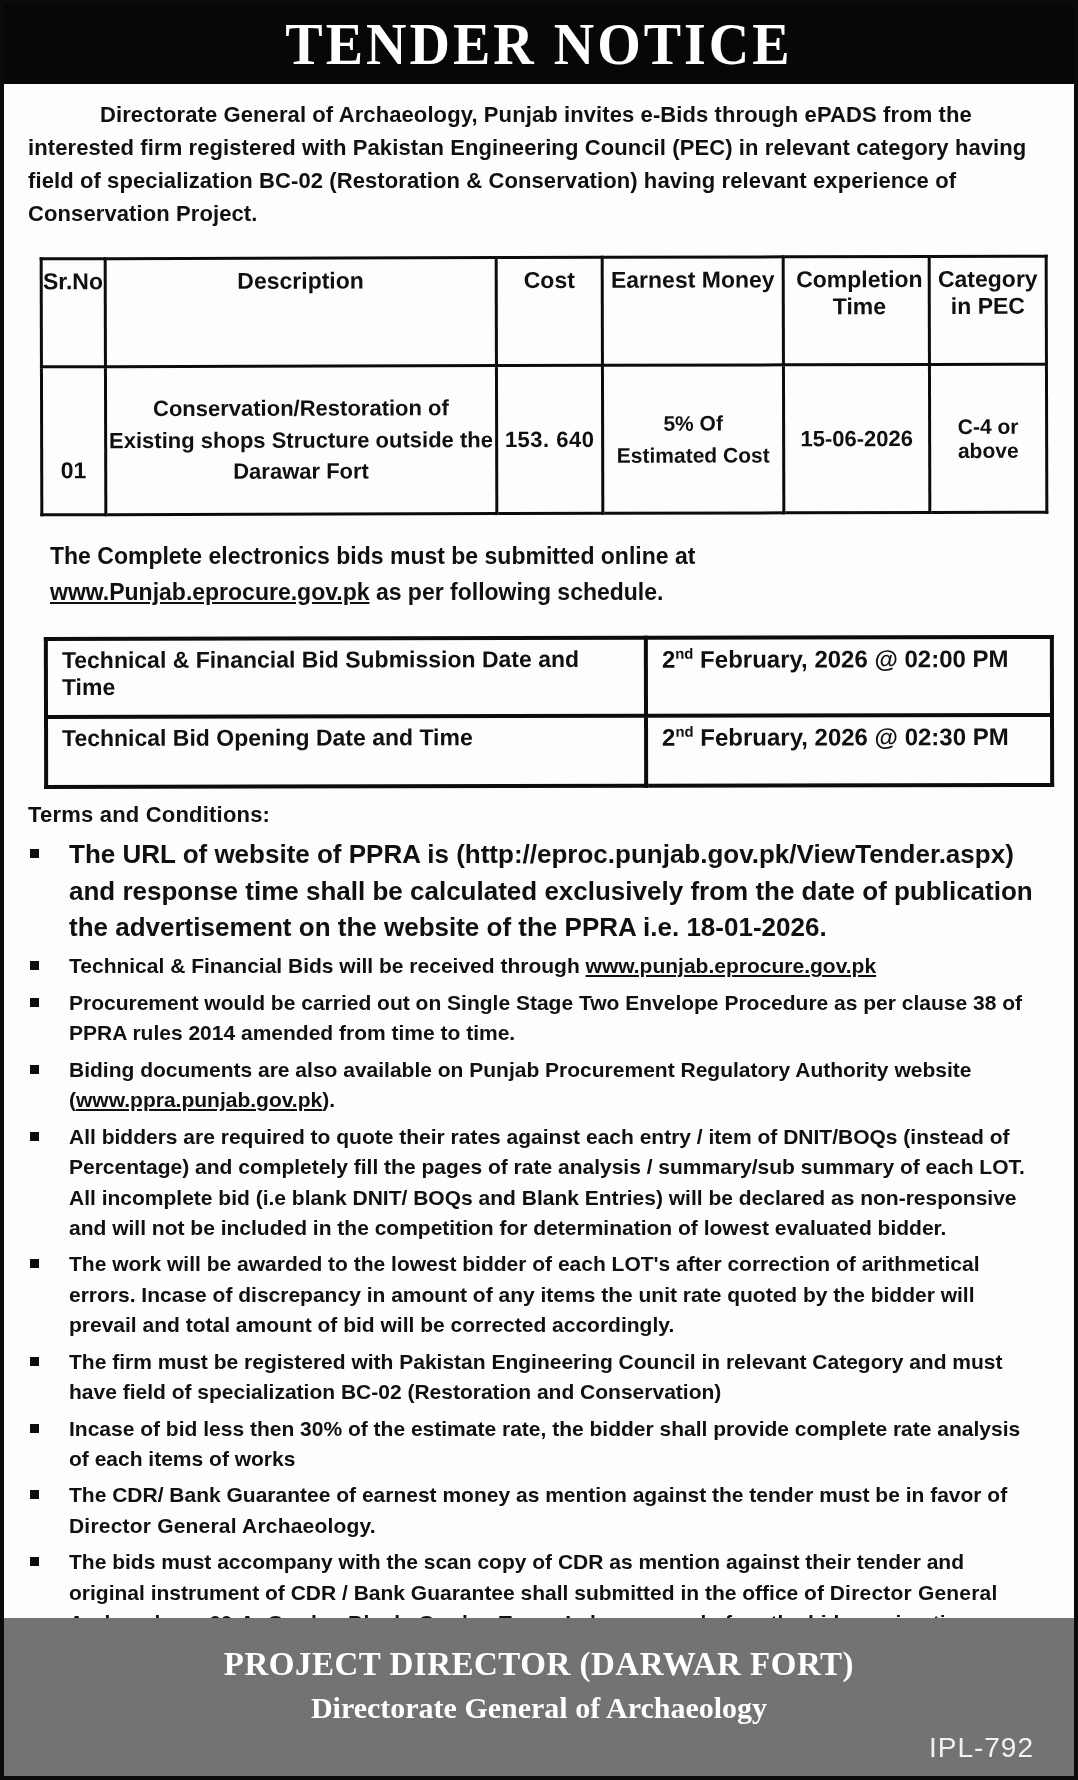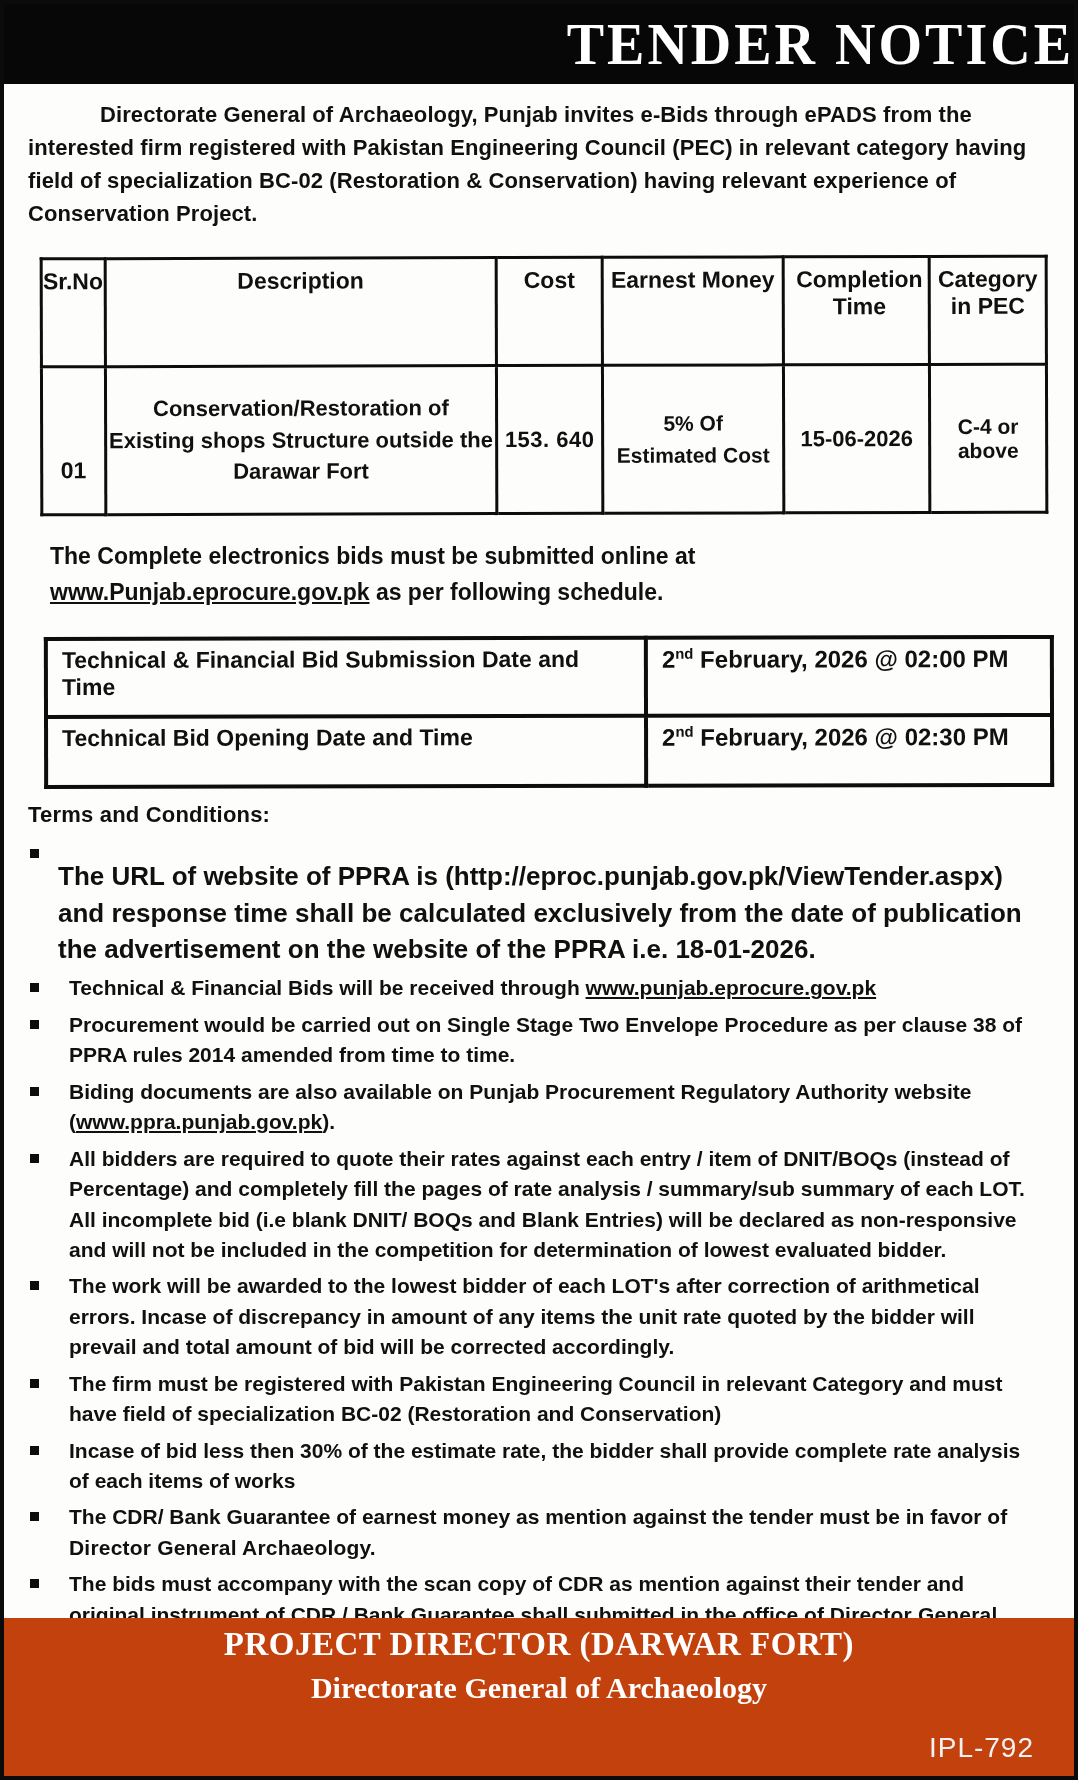--- a/index.html
+++ b/index.html
@@ -11,21 +11,21 @@
     background: #fdfdfc;
     border: 4px solid #0b0b0b;
     display: flex; flex-direction: column;
     overflow: hidden;
   }
 
   
   .title-band {
     flex: 0 0 80px;
     background: #070707;
-    display: flex; align-items: center; justify-content: flex-end;
+    display: flex; align-items: center; justify-content: center;
   }
   .title-band h1 {
     color: #ffffff;
     font-family: "Liberation Serif", "DejaVu Serif", serif;
     font-weight: 700;
     font-size: 56px;
     letter-spacing: 3px;
     transform: scaleY(1.05);
   }
 
@@ -116,34 +116,34 @@
     font-size: 21px; font-weight: 700;
     line-height: 1.45;
   }
   .term-item .bullet {
     flex: 0 0 9px;
     width: 9px; height: 9px;
     background: #0d0d0d;
     margin: 10px 0 0 2px;
   }
   .term-item .term-text { padding-left: 30px; padding-right: 6px; }
-  .term-large { font-size: 26px; line-height: 1.4; flex-direction: column; }
+  .term-large { font-size: 26px; line-height: 1.4; }
   .term-large .bullet { margin-top: 13px; }
   .seg-bold { font-weight: 900; letter-spacing: 0.2px; }
   .seg-underline { text-decoration: underline; }
 
   
   .footer-band {
     flex: 0 0 158px;
-    background: #c2410c;
+    background: #737373;
     color: #ffffff;
     position: relative;
     text-align: center;
     font-family: "Liberation Serif", "DejaVu Serif", serif;
-    padding-top: 8px;
+    padding-top: 28px;
   }
   .footer-line1 { font-size: 33px; font-weight: 700; letter-spacing: 0.5px; }
   .footer-line2 { font-size: 30px; font-weight: 700; margin-top: 8px; }
   .footer-line3 { font-size: 30px; font-weight: 700; margin-top: 9px; }
   .footer-code {
     position: absolute;
     right: 40px; bottom: 12px;
     font-family: "Liberation Sans", sans-serif;
     font-size: 28px; font-weight: 400;
     letter-spacing: 1px;

